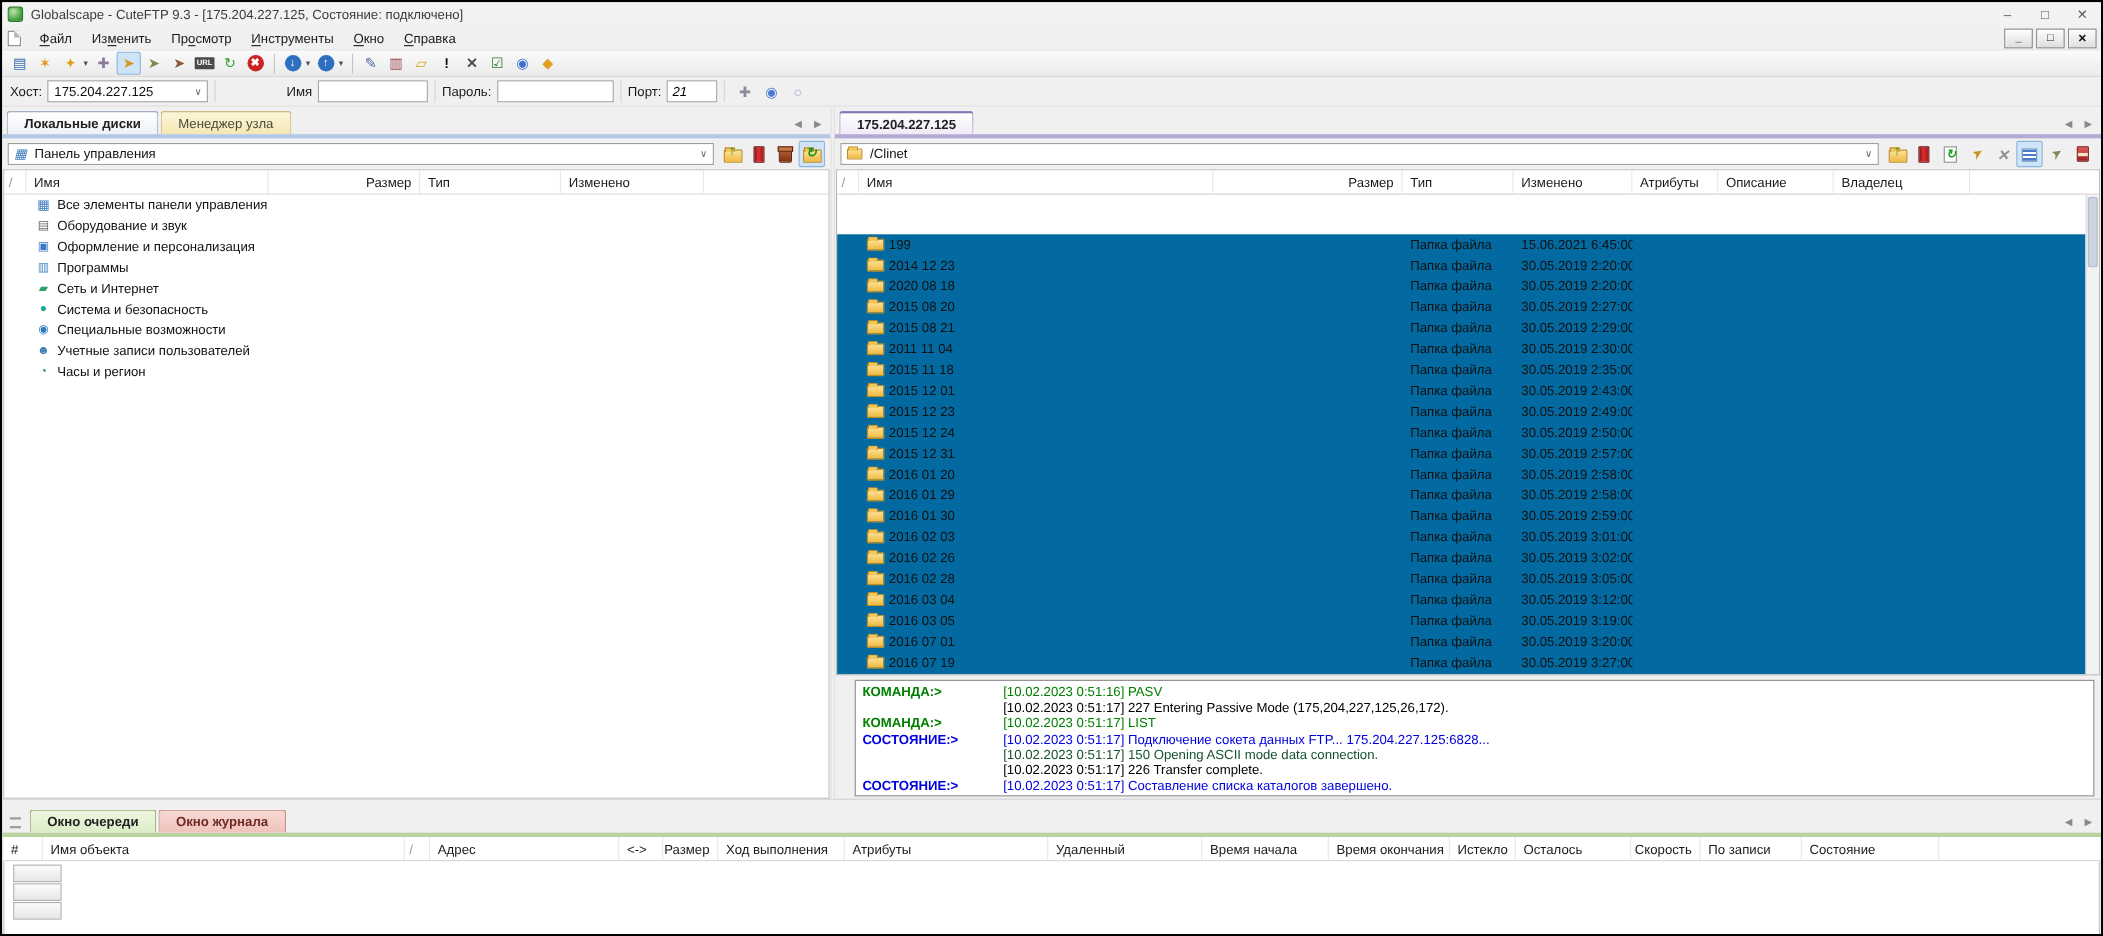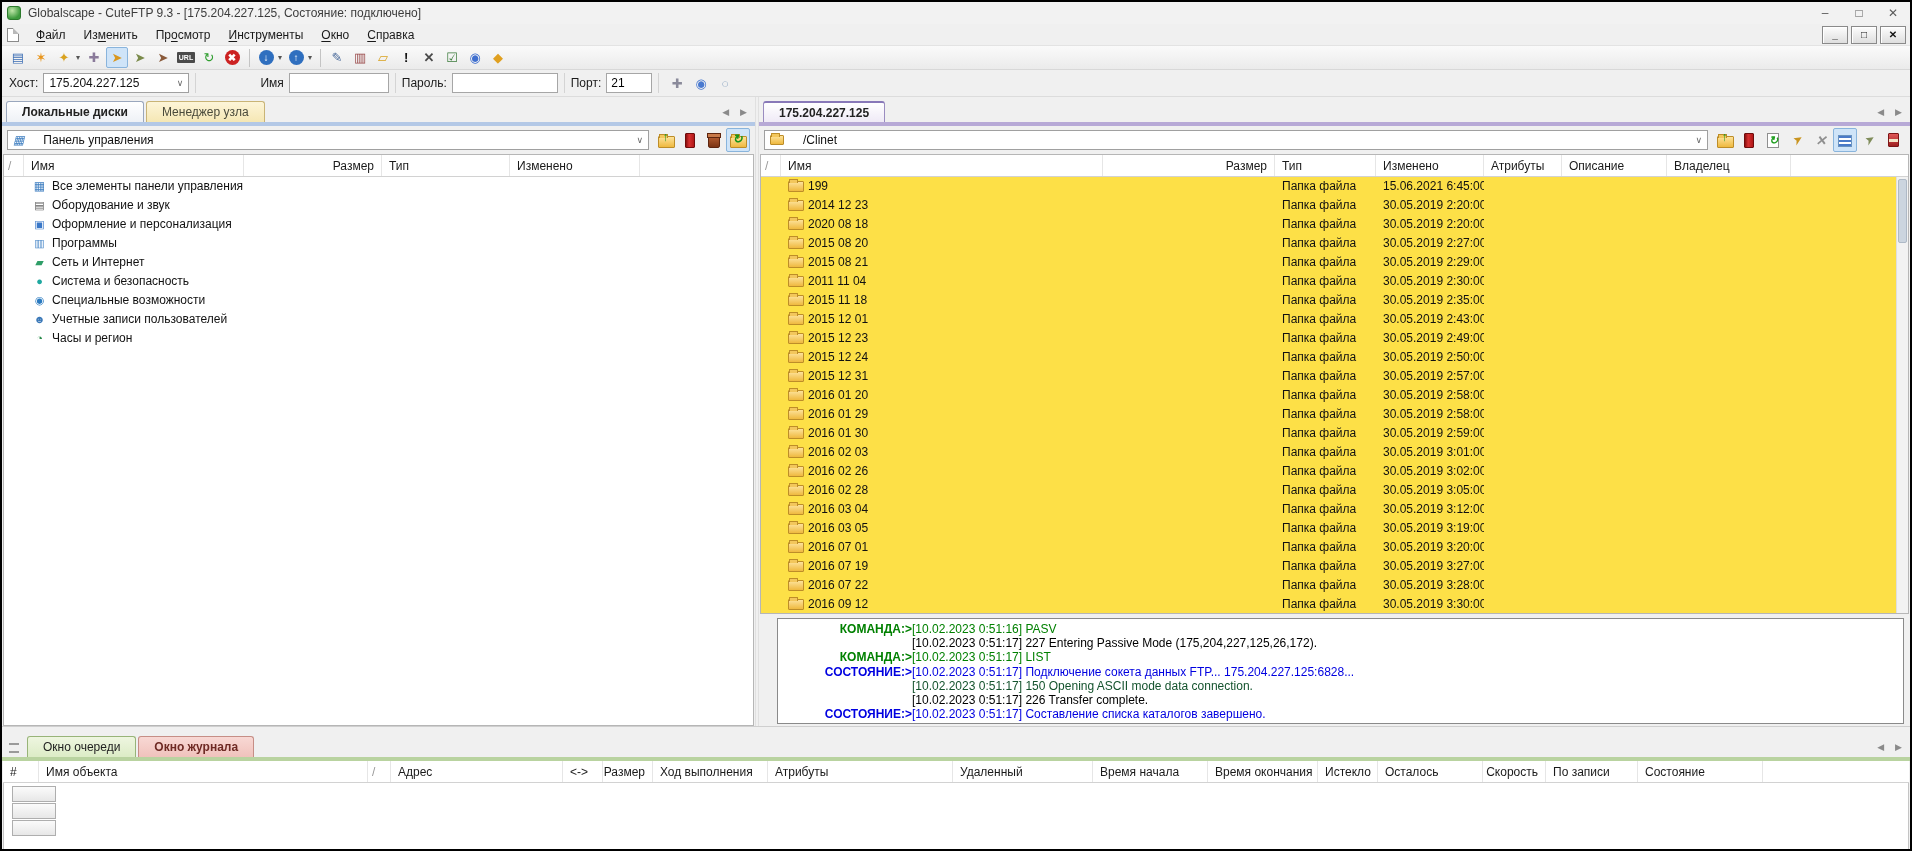--- a/index.html
+++ b/index.html
@@ -49,62 +49,62 @@
   .hostbar label { color:#1a1a1a; margin-right:5px; white-space:nowrap; }
   .hb-input { height:20px; border:1px solid #a6a6a6; background:#fff; font:12px "Liberation Sans",sans-serif; padding:0 4px; }
   .combo { height:20px; background:#fff; border:1px solid #a0a0a0; display:flex; align-items:center; padding:0 5px; }
   .combo .chev { margin-left:auto; color:#666; font-size:9px; padding-left:6px; }
   .host-combo { width:146px; }
   .hsep { width:1px; height:20px; background:#d4d4d4; margin:0 6px; }
   .hb-btn { width:24px; height:22px; display:flex; align-items:center; justify-content:center; font-size:13px; }
 
   
   .main { display:flex; height:629px; background:#f0f0f0; }
-  .pane { display:flex; flex-direction:column;text-align:right; }
+  .pane { display:flex; flex-direction:column; }
   .pane.left  { width:753px; }
   .vsplit { width:4px; background:#f0f0f0; border-left:1px solid #e0e0e0; border-right:1px solid #e0e0e0; }
   .pane.right { flex:1; min-width:0; }
 
   .tabstrip { height:25px; display:flex; align-items:flex-end; padding-left:4px; position:relative; }
   .tab { height:21px; padding:0 15px; margin-right:2px; display:flex; align-items:center;
          border-radius:3px 3px 0 0; border:1px solid #9aa7bd; border-bottom:none;
          background:linear-gradient(#ffffff,#eef1f6); color:#222; white-space:nowrap; }
   .tab.active { font-weight:bold; }
   .tab.cream  { background:linear-gradient(#fdf5d8,#f5e7b4); border-color:#c9b476; color:#4a4a3a; }
   .tab.lav    { border-color:#9a8cc0; border-top:2px solid #8878b8; background:linear-gradient(#ffffff,#efeaf6); font-weight:bold; }
-  .tab.green  { background:linear-gradient(#eef6e0,#dcecc6); border-color:#98b478; font-weight:normal; }
+  .tab.green  { background:linear-gradient(#eef6e0,#dcecc6); border-color:#98b478; font-weight:bold; }
   .tab.pink   { background:linear-gradient(#f8d8d4,#f0c2bc); border-color:#c68e86; color:#6e2a24;font-weight:bold; }
   .tscroll { margin-left:auto; display:flex; gap:11px; align-items:center; padding:0 8px 5px 0; color:#8a8a8a; font-size:9px; }
   .strip { height:4px; }
   .left-strip   { background:var(--accent-left,#b3c8e6); }
   .right-strip  { background:var(--accent-right,#b7a9d6); }
   .bottom-strip { background:var(--accent-bottom,#b9d3a0); }
 
   .pathbar { height:28px; display:flex; align-items:center; padding:0 5px; gap:5px; background:#f0f0f0; }
-  .path-combo { flex:1; gap:19px; }
+  .path-combo { flex:1; gap:7px; }
   .pb-icons { display:flex; align-items:center; }
   .pb-btn { width:24px; height:24px; display:flex; align-items:center; justify-content:center; border:1px solid transparent; }
   .pb-btn.sel { background:#cfe4f8; border:1px solid #89b4dc; border-radius:2px; }
 
   .lbox { flex:1; min-height:0; display:flex; flex-direction:column; background:#fff;
           border:1px solid #b6b6b6; margin:0 1px; }
   .hdr { height:22px; background:#fff; border-bottom:1px solid #d2d2d2; flex:none; }
   .hc { display:flex; align-items:center; padding:0 7px; border-right:1px solid #e6e6e6;
         white-space:nowrap; overflow:hidden; color:#1a1a1a; }
   .hc.r { justify-content:flex-end; }
   .hc.sortc { color:#9a9a9a; padding:0 4px; }
   .hc.filler { border-right:none; }
 
   .grid-left  { display:grid; grid-template-columns:20px 220px 138px 128px 130px 1fr; }
   .grid-right { display:grid; grid-template-columns:20px 322px 172px 101px 108px 78px 105px 124px 1fr; }
   .grid-queue { display:grid; grid-template-columns:36px 329px 23px 172px 40px 50px 115px 185px 140px 115px 110px 60px 105px 63px 92px 125px 1fr; }
 
   .list { flex:1; overflow:hidden; background:#fff; }
   .rlist { flex:1; display:flex; overflow:hidden; min-height:0; }
-  .rows { flex:1; overflow:hidden; background:#fde047; }
+  .rows { flex:1; overflow:hidden; background:#0369a1;margin-top:36px; }
   .row { height:19px; line-height:19px; }
   .c { padding:0 7px; white-space:nowrap; overflow:hidden; display:flex; align-items:center; gap:4px; }
   .c.r { justify-content:flex-end; }
   .vscroll { width:12px; background:#f2f2f2; border-left:1px solid #dfdfdf; flex:none; }
   .vthumb { height:64px; margin:2px 1px 0 1px; background:#ccd5df; border:1px solid #aeb9c6; border-radius:2px; }
 
   
   .ic { display:inline-block; position:relative; flex:none; }
   .fold { width:16px; height:11px; background:linear-gradient(#fde29a,#efb93f); border:1px solid #bd8d28; border-radius:1px; }
   .fold::before { content:""; position:absolute; top:-3px; left:0; width:7px; height:3px;
@@ -260,21 +260,21 @@
       <span class="chev">∨</span>
     </div>
     <div class="hsep"></div>
     <label style="margin-left:58px">Имя</label>
     <input class="hb-input" style="width: 100px;" value="">
     <div class="hsep"></div>
     <label>Пароль:</label>
     <input class="hb-input" style="width: 106px;" type="password" value="">
     <div class="hsep"></div>
     <label>Порт:</label>
-    <input class="hb-input" style="width: 46px;" value="21">
+    <input class="hb-input" style="width: 46px; font-style: italic;" value="21">
     <div class="hsep"></div>
     <div id="host-buttons" style="display:flex">
         <div class="hb-btn">
           <span style="color: rgb(138, 138, 154);">✚</span>
         </div>
         <div class="hb-btn">
           <span style="color: rgb(74, 122, 208);">◉</span>
         </div>
         <div class="hb-btn">
           <span style="color: rgb(154, 176, 200);">○</span>

